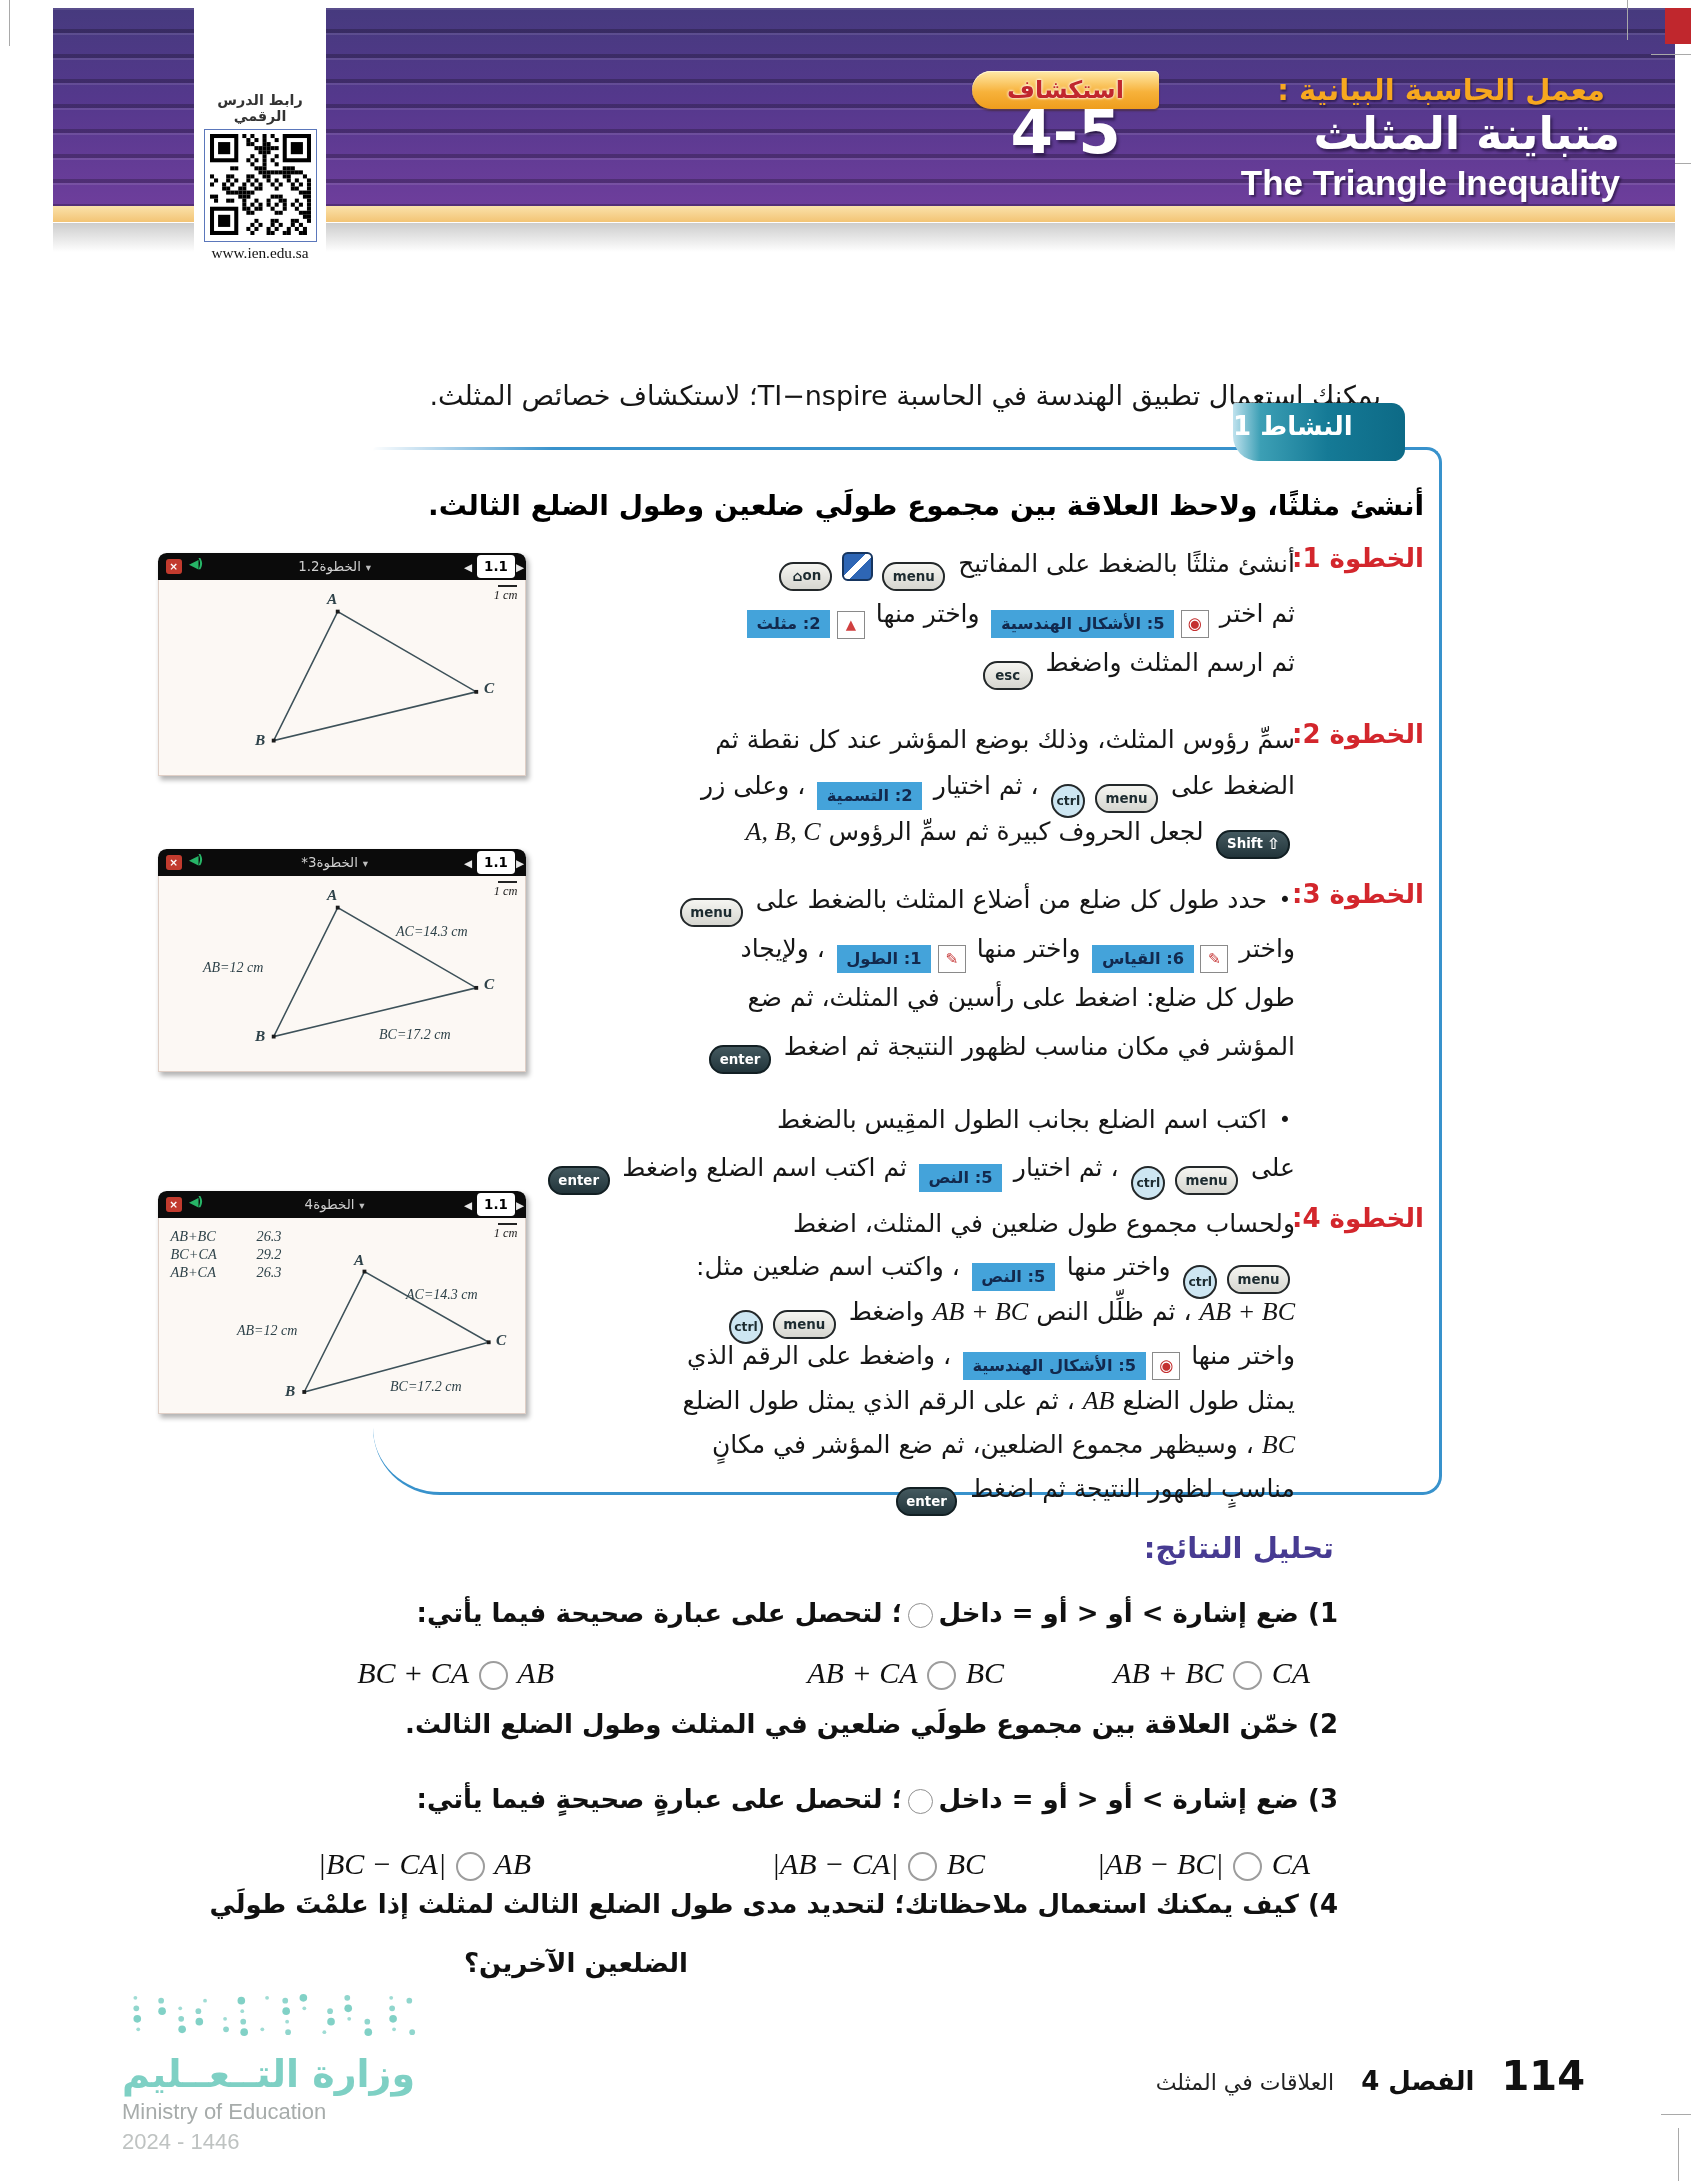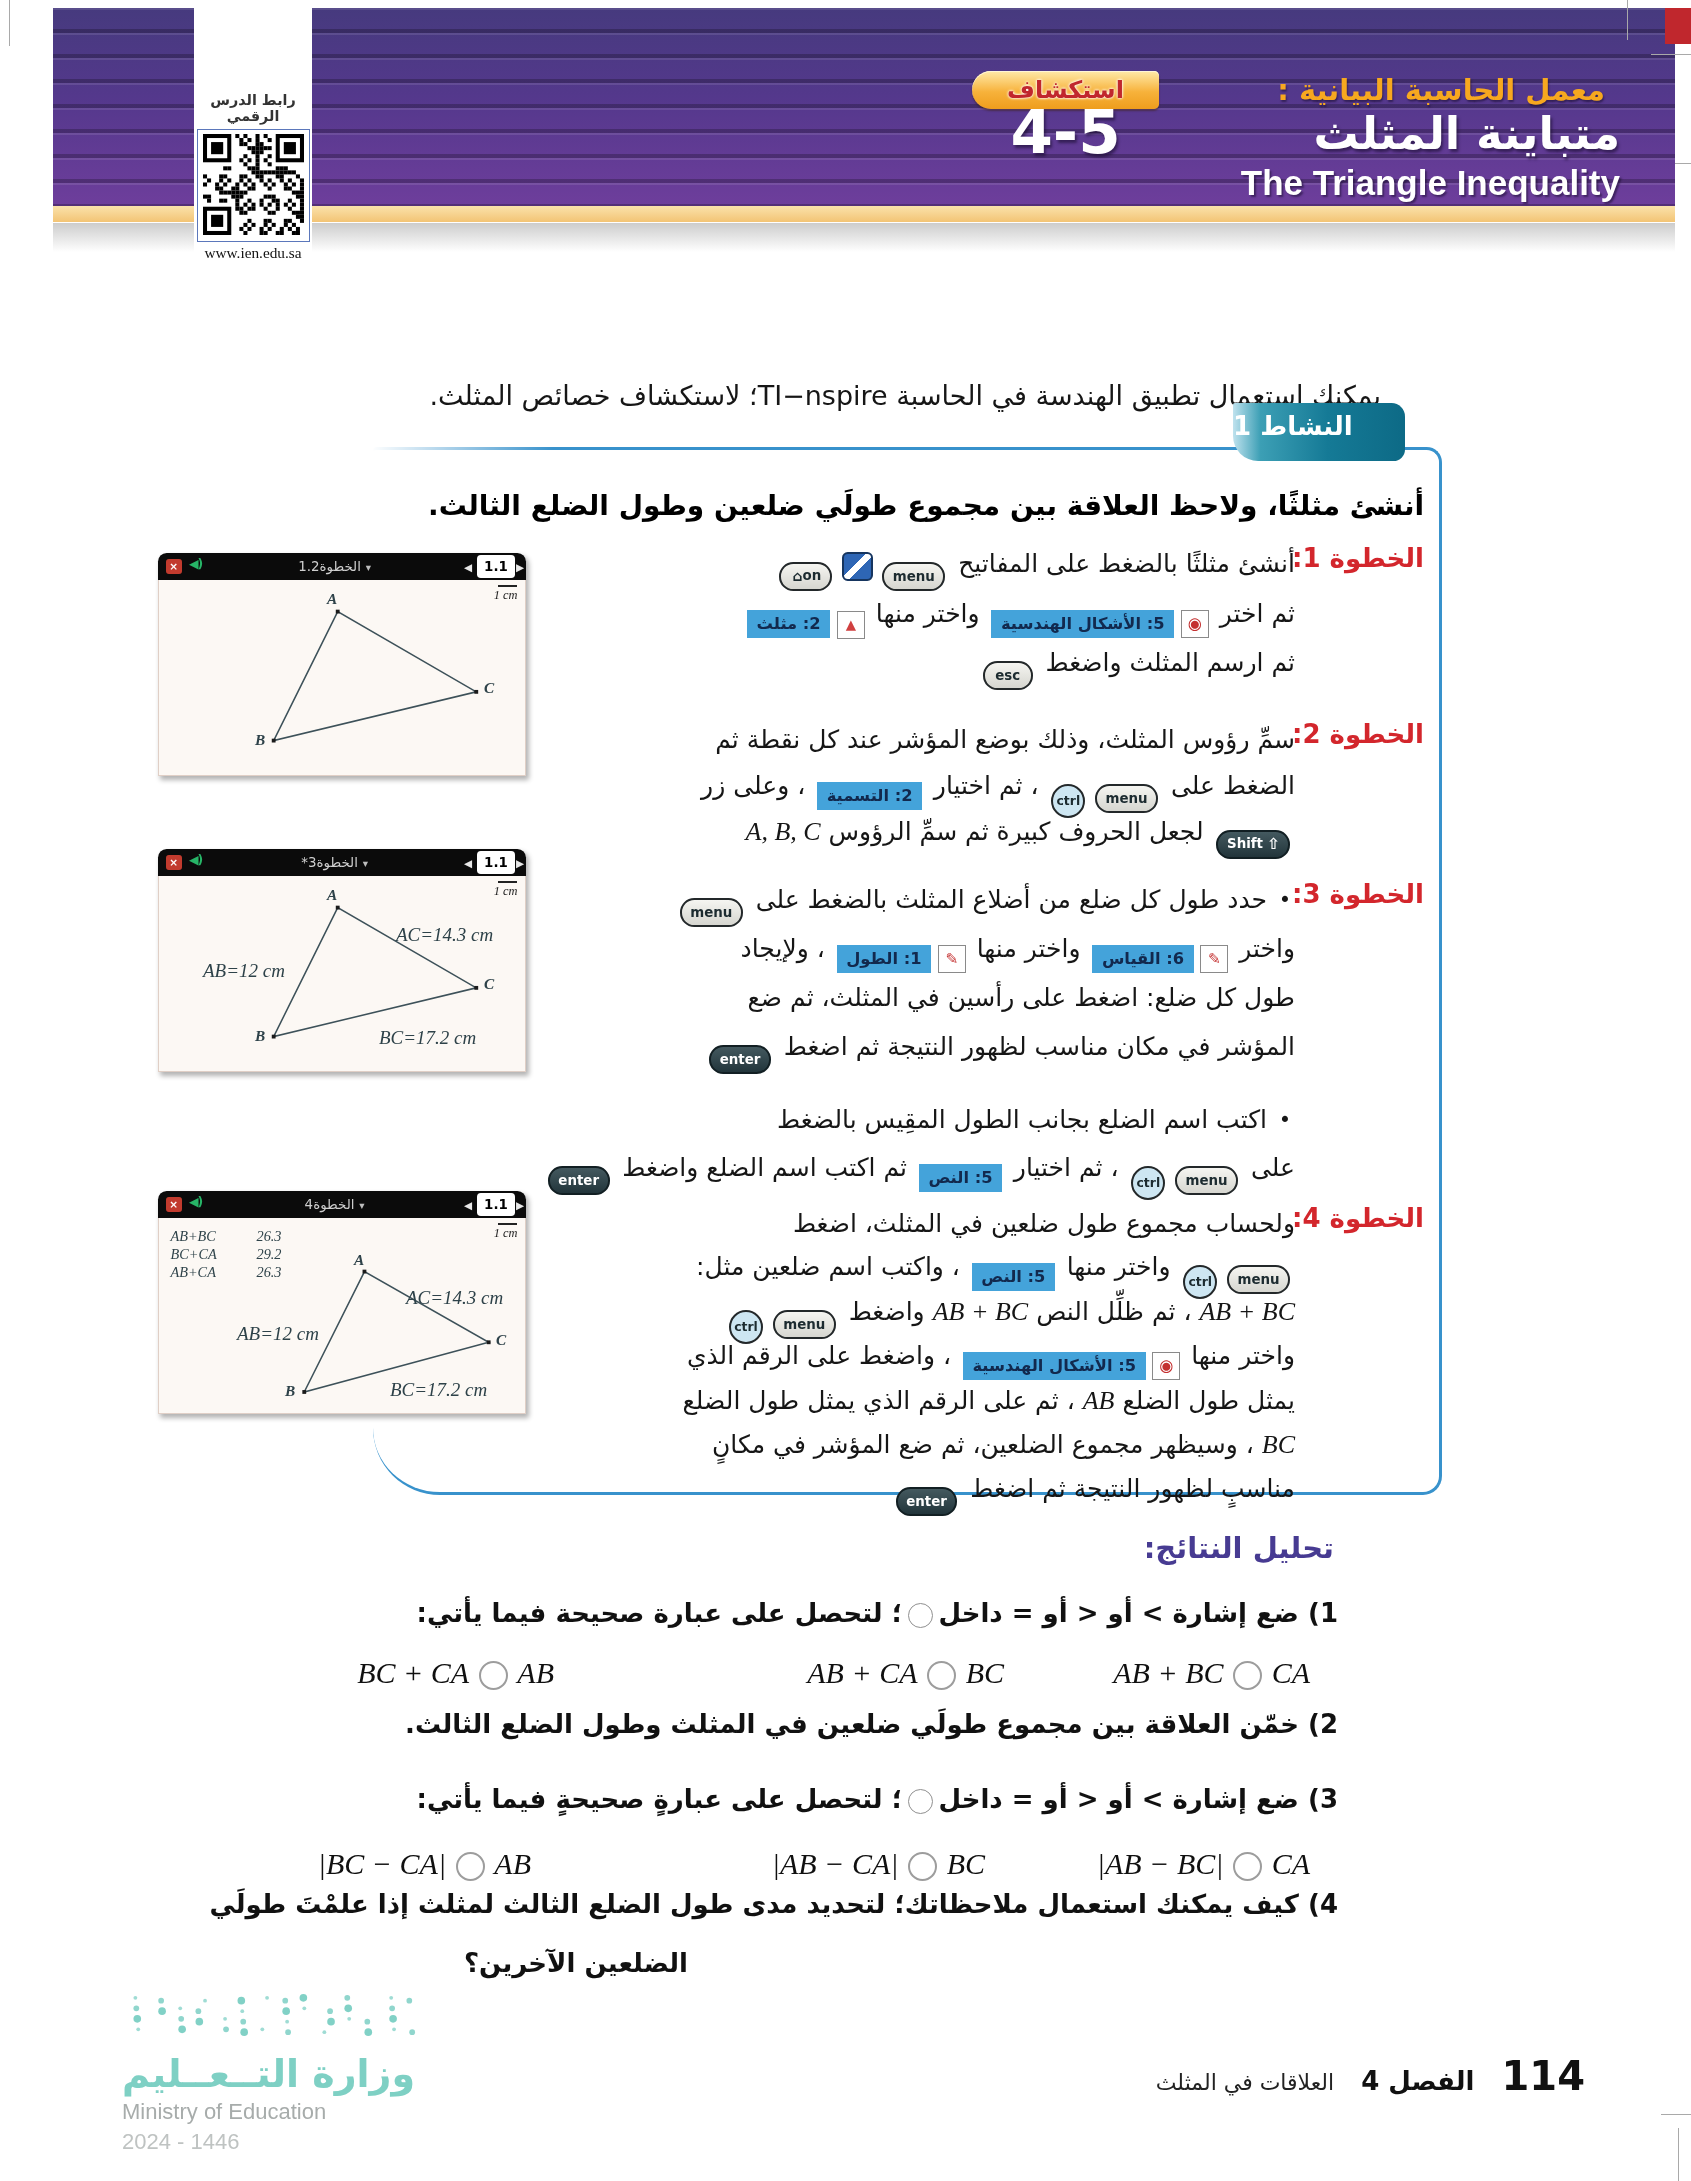--- a/index.html
+++ b/index.html
@@ -23,21 +23,21 @@
     color:#c1272d; font-weight:bold; font-size:24px; text-align:center; line-height:38px;
     text-shadow:0 0 2.9px #fff,0 0 2.9px #fff; }
   .lesson-no { position:absolute; left:970px; top:96px; width:191px; text-align:center;
     color:#fff; font-weight:bold; font-size:61px; font-family:"DejaVu Sans",sans-serif;
     text-shadow:1.9px 2.9px 2.9px rgba(20,10,40,.55); }
   .hdr-kicker { position:absolute; right:87px; top:73px; color:#f7a81f; font-weight:bold; font-size:29px; direction:rtl; text-shadow:1px 1.9px 1.9px rgba(20,10,40,.5); }
   .hdr-title  { position:absolute; right:72px; top:107px; color:#fff; font-weight:bold; font-size:45px; direction:rtl; text-shadow:1.9px 2.9px 2.9px rgba(20,10,40,.55); }
   .hdr-sub    { position:absolute; right:72px; top:163px; color:#fff; font-weight:bold; font-size:35px; font-family:"Liberation Sans",sans-serif; text-shadow:1.9px 1.9px 1.9px rgba(20,10,40,.5); }
 
   
-  .qr-strip { position:absolute; left:194px; top:7.6px; width:118px; height:245px; background:#fff; text-align:center; }
+  .qr-strip { position:absolute; left:194px; top:7.6px; width:132px; height:245px; background:#fff; text-align:center; }
   .qr-label { margin-top:84px; font-size:14.3px; font-weight:bold; color:#333; direction:rtl; }
   .qr-frame { width:113px; height:113px; margin:5.7px auto 1.9px auto; border:1.9px solid #5b77bb; padding:3.8px; background:#fff; }
   .qr-url { font-family:"Liberation Serif",serif; font-size:15.3px; color:#111; }
 
   
   .intro { position:absolute; right:311px; top:380px; direction:rtl; font-size:27px; color:#161616; white-space:nowrap; }
 
   
   .panel { position:absolute; left:373px; top:447px; width:1069px; height:1048px;
     border:3.8px solid #3892cc; border-left:none; border-radius:3.8px 15.3px 19px 67px; }
@@ -91,21 +91,21 @@
   .arrl { right:54px; } .arrr { right:1.9px; }
   .ctab { position:absolute; right:11.5px; top:1.9px; background:#fff; color:#000; font-weight:bold; font-size:13.4px;
     line-height:23px; padding:0 6.7px; border-radius:3.8px; }
   .cscr { position:relative; height:196px; background:#fcf8f4; border:1px solid #e0cfc6; border-top:none; overflow:hidden; }
   .cscale { position:absolute; right:7.6px; top:2.9px; text-align:center; font-family:"Liberation Serif",serif; font-style:italic; font-size:12.4px; color:#222; }
   .cscale .rule { width:19px; height:1.9px; background:#222; margin:1.9px 0 1px auto; }
   .tri-svg { position:absolute; left:0; top:0; }
   .tri-svg polygon { fill:none; stroke:#3d5159; stroke-width:1.6; }
   .tri-svg rect { fill:#1b1b1b; }
   .vl  { position:absolute; font-family:"Liberation Serif",serif; font-style:italic; font-weight:bold; font-size:15.3px; color:#2e4249; }
-  .meas{ position:absolute; font-family:"Liberation Serif",serif; font-style:italic; font-size:19px; color:#2e4249; white-space:nowrap; }
+  .meas{ position:absolute; font-family:"Liberation Serif",serif; font-style:italic; font-size:14px; color:#2e4249; white-space:nowrap; }
   .sums{ position:absolute; left:11.5px; top:9.6px; display:grid; grid-template-columns:86px 54px; row-gap:1px;
     font-family:"Liberation Serif",serif; font-style:italic; font-size:14.3px; color:#2e4249; direction:ltr; }
 
   
   .ah  { position:absolute; right:358px; top:1531px; font-weight:bold; font-size:29px; color:#473b92; direction:rtl; }
   .qst { position:absolute; right:354px; direction:rtl; text-align:right; font-size:26px; font-weight:bold; color:#111; white-space:nowrap; }
   .qcirc { display:inline-block; width:25px; height:25px; border:1.9px solid #909090; border-radius:50%; vertical-align:-5.7px; margin:0 5.7px; }
   .expr { position:absolute; direction:ltr; font-family:"Liberation Serif",serif; font-style:italic; font-size:30px; color:#101010; white-space:nowrap; }
   .ecirc { display:inline-block; width:29px; height:29px; border:2.9px solid #9d9d9d; border-radius:50%; vertical-align:-6.7px; margin:0 9.6px; }
 

